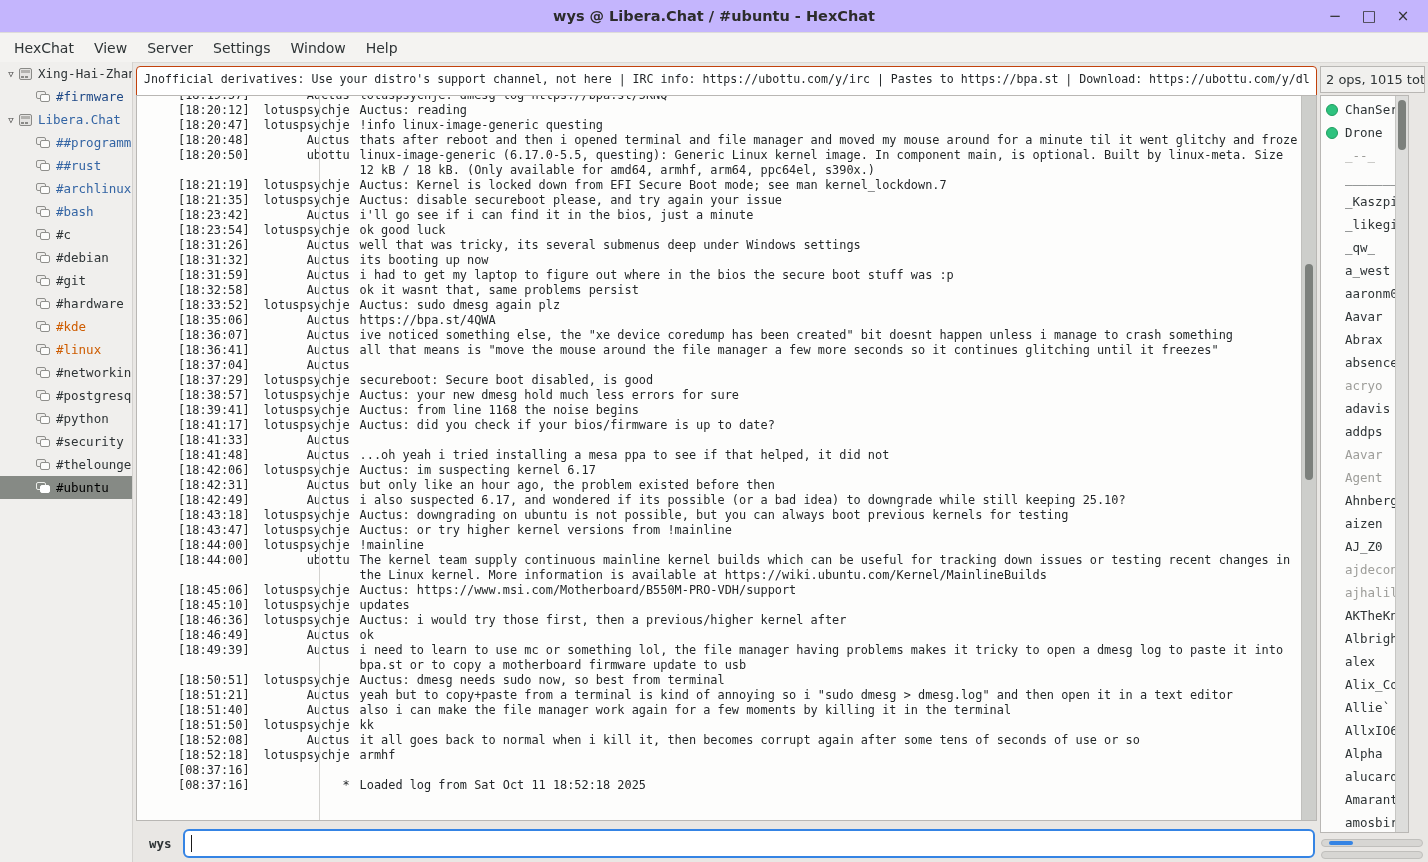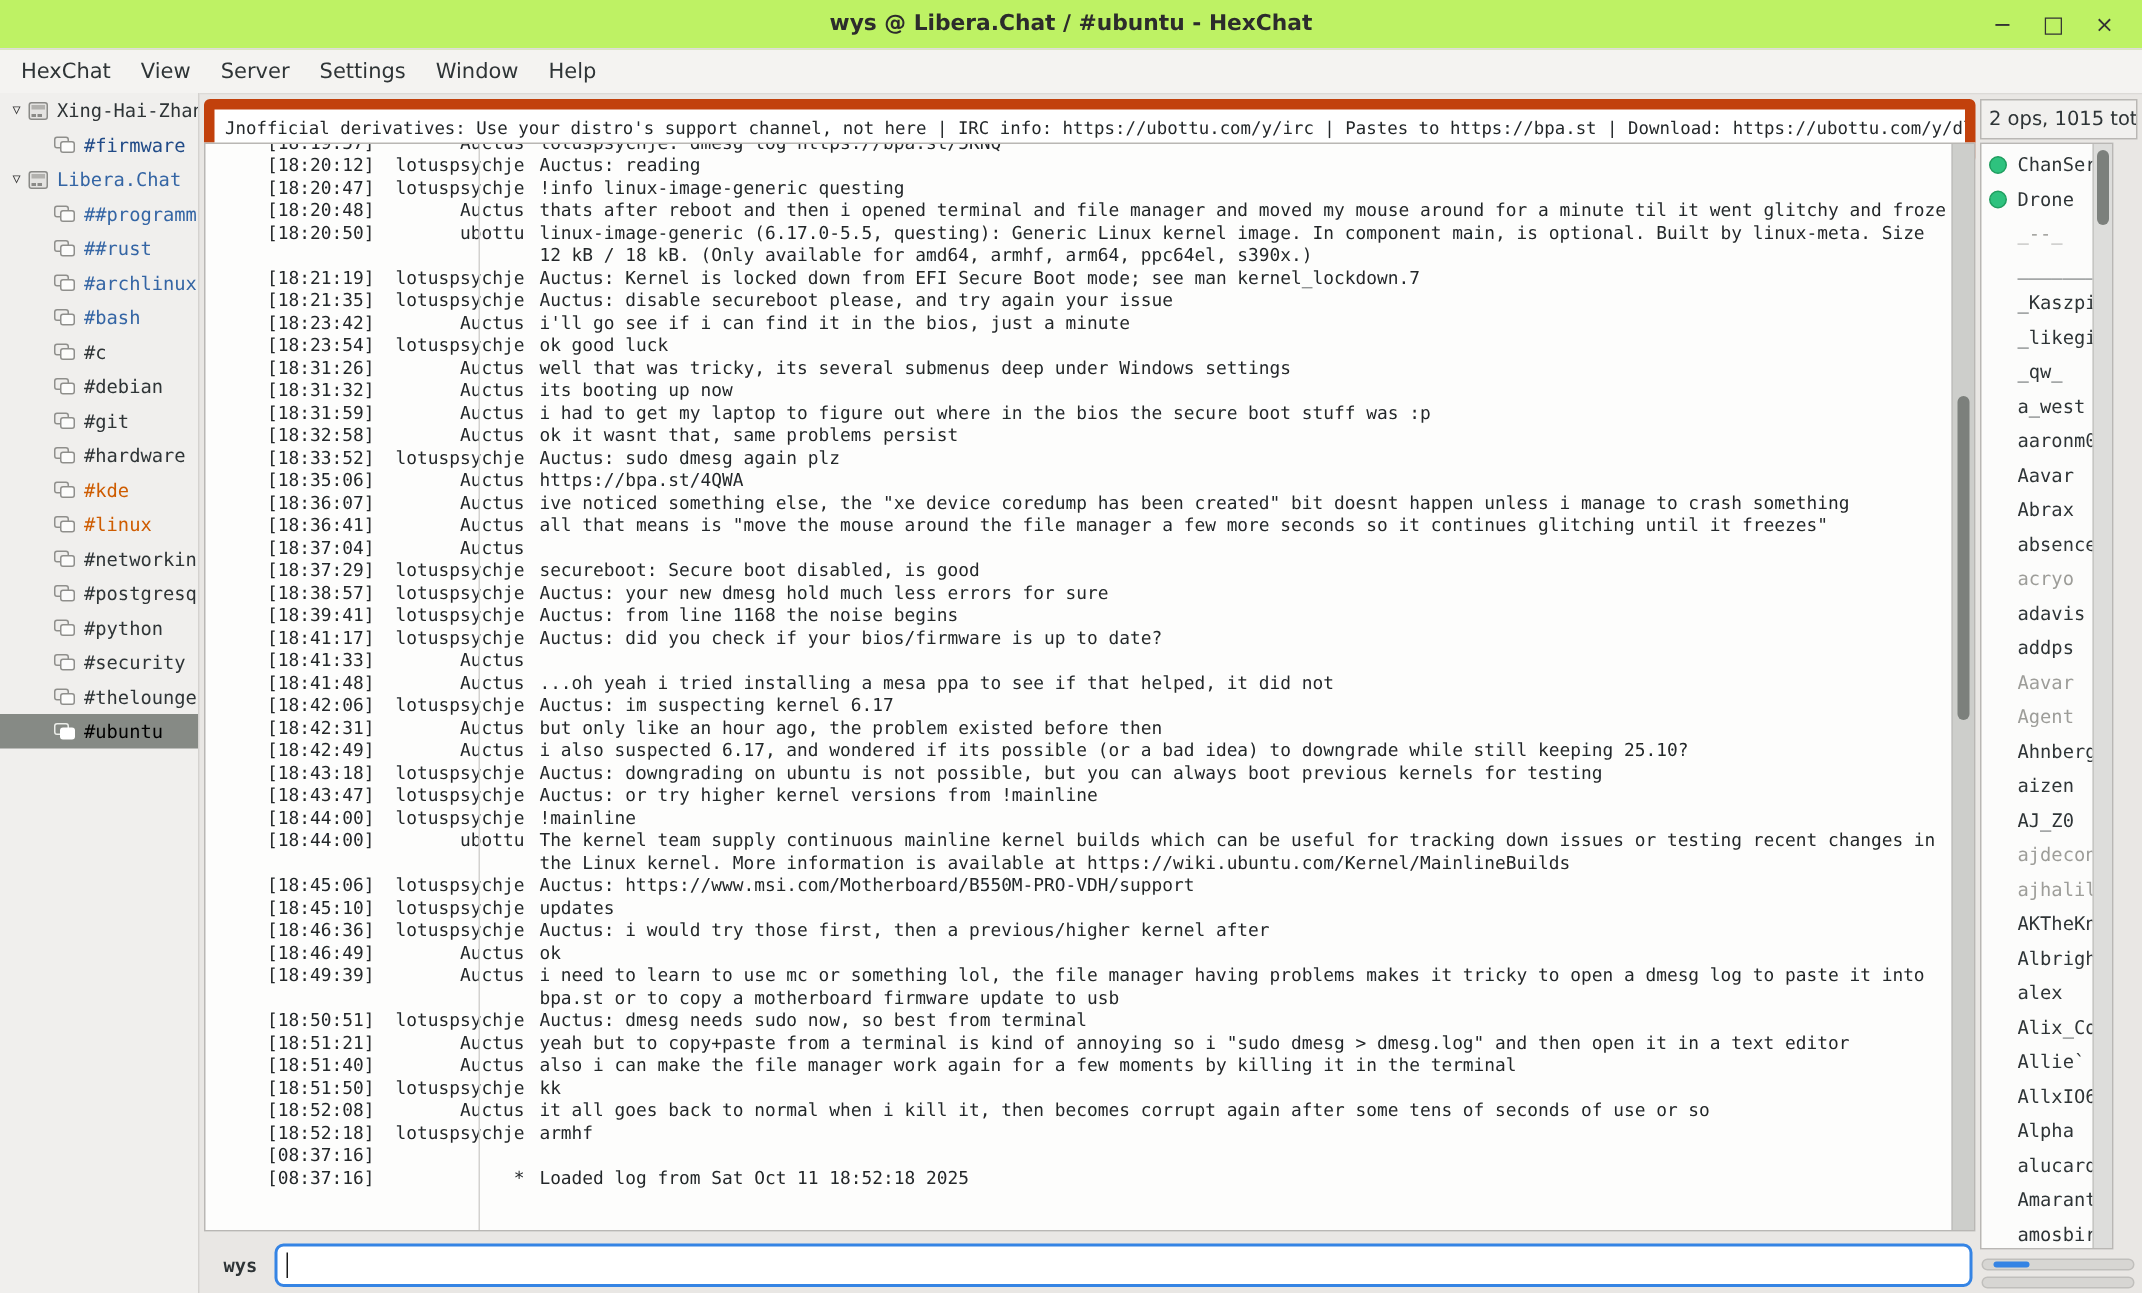--- a/index.html
+++ b/index.html
@@ -1,20 +1,20 @@
 <!DOCTYPE html>
 <html><head>
 <meta charset="utf-8">
 <style>
   html,body{margin:0;padding:0;}
   body{width:1428px;height:862px;background:#e9e7e4;font-family:"DejaVu Sans","Liberation Sans",sans-serif;position:relative;overflow:hidden;color:#2e3436;}
   .mono{font-family:"DejaVu Sans Mono","Liberation Mono",monospace;}
 
   
-  .titlebar{height:32px;background:#bef264;border-bottom:1px solid #dedcda;position:relative;display:flex;align-items:center;justify-content:center;}
+  .titlebar{height:32px;background:#c4b5fd;border-bottom:1px solid #dedcda;position:relative;display:flex;align-items:center;justify-content:center;}
   .title{font-weight:bold;font-size:14.5px;color:#2c2c2c;}
   .winbtns{position:absolute;right:8px;top:0;height:32px;display:flex;align-items:center;}
   .winbtn{width:34px;text-align:center;font-size:15px;color:#333;cursor:default;}
 
   
   .menubar{height:29px;background:#f4f3f1;border-bottom:1px solid #dcdad7;display:flex;align-items:center;padding-left:4px;font-size:14px;}
   .menu-item{padding:4px 10px;}
 
   
   .main{position:absolute;top:62px;left:0;right:0;bottom:0;}
@@ -34,21 +34,21 @@
   .st-activity .tlabel{color:#3465a4;}
   .st-data .tlabel{color:#204a87;}
   .st-highlight .tlabel{color:#ce5c00;}
   .st-selected{background:#868a85;}
   .st-selected .tlabel{color:#000000;}
   .st-selected .chan-icon::before{border-color:#eceeea;background:transparent;}
   .st-selected .chan-icon::after{border-color:#ffffff;background:#ffffff;}
 
   
   .center{position:absolute;left:136px;top:0;width:1181px;bottom:0;}
-  .topic{position:absolute;top:4px;left:0;right:0;height:43px;box-sizing:border-box;background:#ffffff;border:7px solid #c2410c;border-radius:4px;font-size:11.6px;line-height:25px;padding:0 7px;white-space:nowrap;overflow:hidden;color:#232729;}
+  .topic{position:absolute;top:4px;left:0;right:0;height:43px;box-sizing:border-box;background:#ffffff;border:1px solid #c2410c;border-radius:4px;font-size:11.6px;line-height:25px;padding:0 7px;white-space:nowrap;overflow:hidden;color:#232729;}
   .chatbox{position:absolute;top:33px;left:0;right:0;height:726px;box-sizing:border-box;background:#fdfdfc;border:1px solid #b9b7b4;overflow:hidden;}
   .chat-vsep{position:absolute;left:182px;top:0;bottom:0;width:1px;background:#d3d2cf;}
   .chat-content{position:absolute;left:0;top:-8px;right:14px;font-family:"DejaVu Sans Mono","Liberation Mono",monospace;font-size:11.9px;line-height:15px;color:#232729;}
   .chat-row{display:flex;align-items:flex-start;margin-left:36px;}
   .c-ts{flex:0 0 72px;padding-left:5px;box-sizing:border-box;white-space:pre;}
   .c-nick{flex:0 0 105px;text-align:right;padding-right:5px;box-sizing:border-box;overflow:hidden;white-space:pre;}
   .c-msg{flex:1;padding-left:5px;white-space:pre-wrap;word-wrap:break-word;}
   .chat-sb{position:absolute;right:0;top:0;width:14px;bottom:0;background:#cdcecb;border-left:1px solid #c0c0bd;}
   .chat-thumb{position:absolute;left:3px;width:8px;border-radius:5px;background:#7c807c;top:168px;height:216px;}
 

